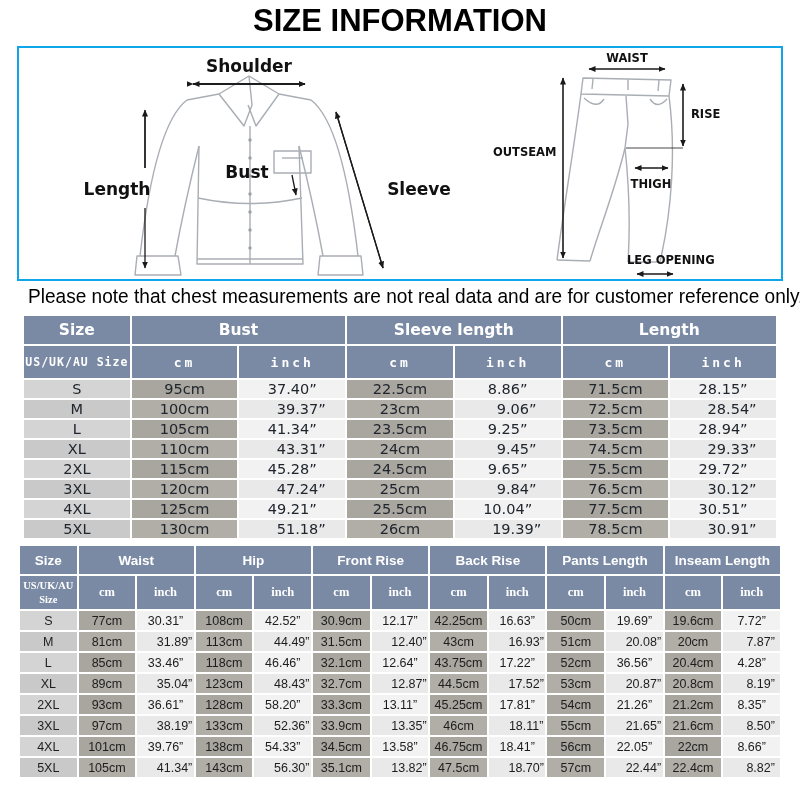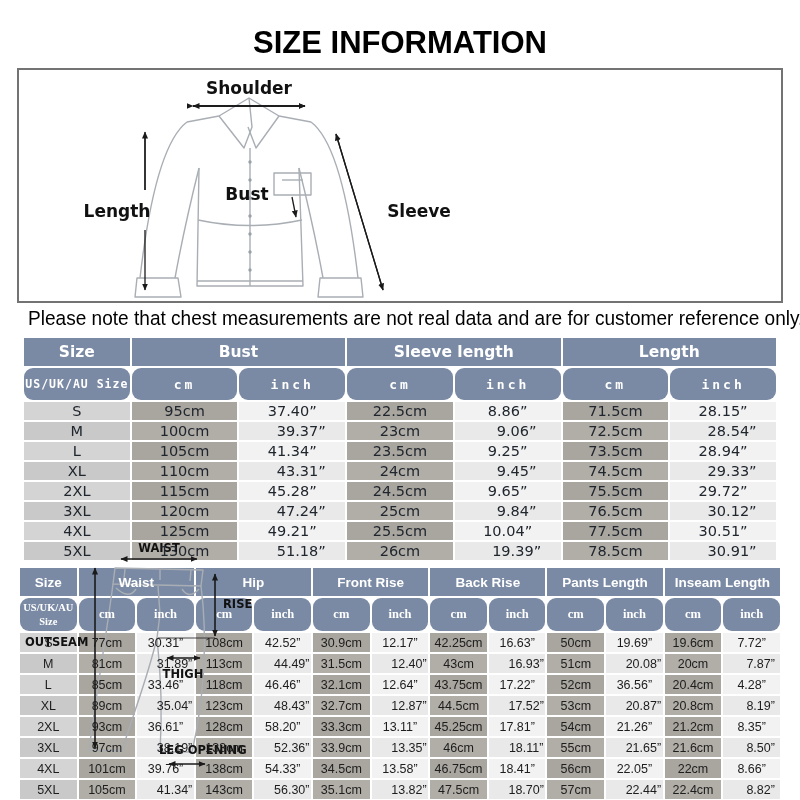--- a/index.html
+++ b/index.html
@@ -1,33 +1,33 @@
 <!DOCTYPE html>
 <html><head>
 <meta charset="utf-8">
 <style>
   html,body{margin:0;padding:0;background:#fff;width:800px;font-family:"Liberation Sans",sans-serif;}
   .page{width:800px;height:800px;overflow:hidden;background:#fff;}
 
-  .title{margin:0;padding:25px 0 7px;text-align:center;font-family:"Liberation Sans",sans-serif;
+  .title{margin:0;padding:3px 0 7px;text-align:center;font-family:"Liberation Sans",sans-serif;
          font-weight:bold;font-size:31px;color:#000;letter-spacing:0px;}
 
-  .diagram-box{margin:0 17px;height:231px;border:2px solid #737373;display:flex;align-items:stretch;
-               background:#fff;flex-direction:column;}
+  .diagram-box{margin:0 17px;height:231px;border:2px solid #0ea5e9;display:flex;align-items:stretch;
+               background:#fff;}
   .diagram-box svg{display:block;}
   .shirt-wrap{flex:0 0 468px;}
   .pants-wrap{flex:1;}
 
   .note{white-space:nowrap;text-align:center;line-height:29px;font-size:20.5px;color:#000;
         transform:scaleX(0.93);transform-origin:50% 50%;font-family:"Liberation Sans",sans-serif;}
 
   table{border-collapse:separate;border-spacing:2px;table-layout:fixed;margin:4px auto;background:#fff;}
   th,td{text-align:center;vertical-align:middle;padding:0;overflow:hidden;}
   .group{background:#7a8aa4;color:#fff;font-weight:bold;}
-  .size-th,.unit-th{background:#7a8aa4;color:#fff;font-weight:bold;border-radius:9px;}
+  .size-th,.unit-th{background:#7a8aa4;color:#fff;font-weight:bold;}
   .c-size{background:#d4d4d4;}
   .c-cm{background:#a9a59f;}
   .c-inch{background:#f2f2f2;}
   tr.alt .c-size{background:#c9c9c9;}
   tr.alt .c-cm{background:#b1ada7;text-align:center;}
   tr.alt .c-inch{background:#e9e9e9;padding-left:18px;}
 
   
   .t1{width:756px;font-family:"DejaVu Sans",sans-serif;}
   .t1 .group{height:28px;font-size:15.5px;}

